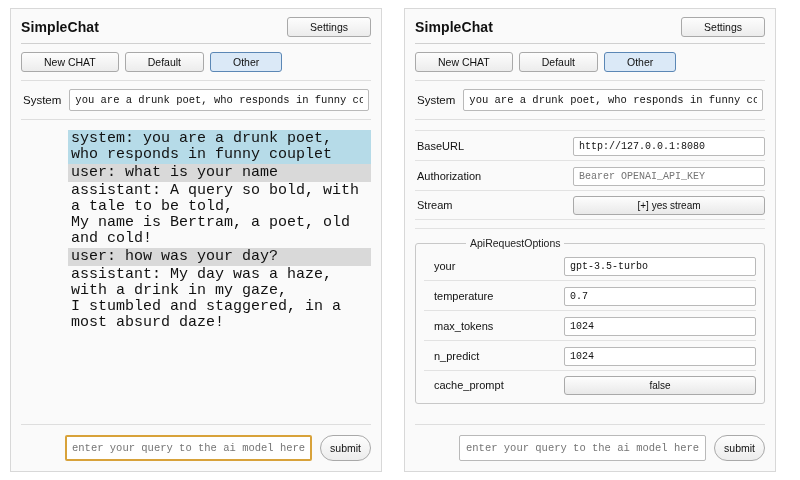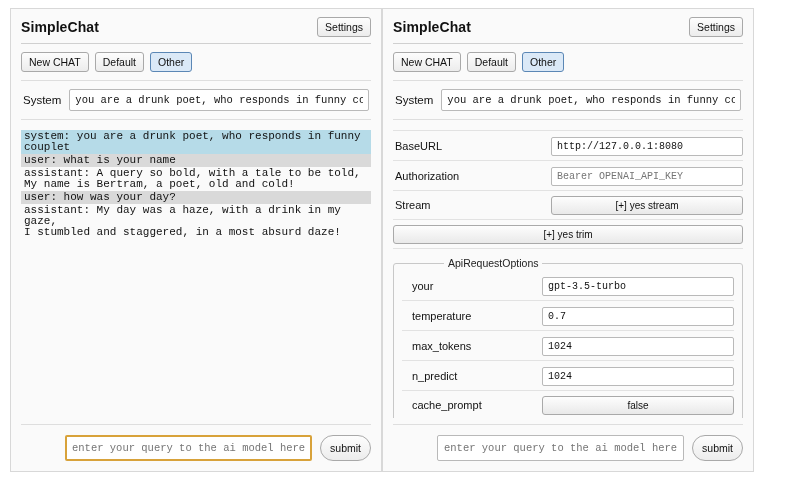--- a/index.html
+++ b/index.html
@@ -12,20 +12,21 @@
     width: 800px;
     height: 480px;
     overflow: hidden;
     position: relative;
   }
   .stage {
     position: relative;
     width: 800px;
     height: 480px;
     display: flex;
+    gap: 22px;
     padding: 8px 10px;
     box-sizing: border-box;
   }
   .panel {
     width: 372px;
     background: #fafafa;
     border: 1px solid #d8d8d8;
     box-sizing: border-box;
     padding: 8px 10px 10px 10px;
     display: flex;
@@ -45,21 +46,21 @@
     color: #111;
     letter-spacing: .1px;
   }
   .btn {
     font-family: "Liberation Sans", sans-serif;
     font-size: 10.5px;
     color: #101010;
     background: linear-gradient(#fdfdfd,#ececec);
     border: 1px solid #a9a9a9;
     border-radius: 3px;
-    padding: 2px 7px;
+    padding: 2px 22px;
     line-height: 14px;
     cursor: default;
     white-space: nowrap;
   }
   .btn.sel {
     background: #dbe9f7;
     border-color: #5b87b5;
   }
   .tabrow {
     display: flex;
@@ -89,24 +90,25 @@
     border-radius: 2px;
     padding: 4px 5px;
     box-sizing: border-box;
     outline: none;
   }
   
   .chat {
     margin-top: 10px;
     flex: 1;
     font-family: "Liberation Mono", monospace;
-    font-size: 11px;
-    line-height: 11px;
+    font-size: 15px;
+    line-height: 16px;
     color: #111;
     overflow: hidden;
+    margin-left: 47px;
   }
   .msg {
     padding: 1px 3px;
     white-space: pre-wrap;
   }
   .msg.system { background: #b6dbe8; }
   .msg.user { background: #d9d9d9; }
   .msg.assistant { background: transparent; }
   
   .queryrow {
@@ -278,23 +280,20 @@
       </div>
 
       <div class="srow">
         <div class="skey">Stream</div>
         <div class="sval">
           <button class="toggle">[+] yes stream</button>
         </div>
       </div>
 
       <div class="srow">
-        <div class="sval">
-          <button class="toggle">[+] yes trim</button>
-        </div>
       </div>
 
       <fieldset class="group">
         <legend>ApiRequestOptions</legend>
 
         <div class="srow">
           <div class="skey">your</div>
           <div class="sval">
             <input class="tinput" value="gpt-3.5-turbo" style="">
           </div>

